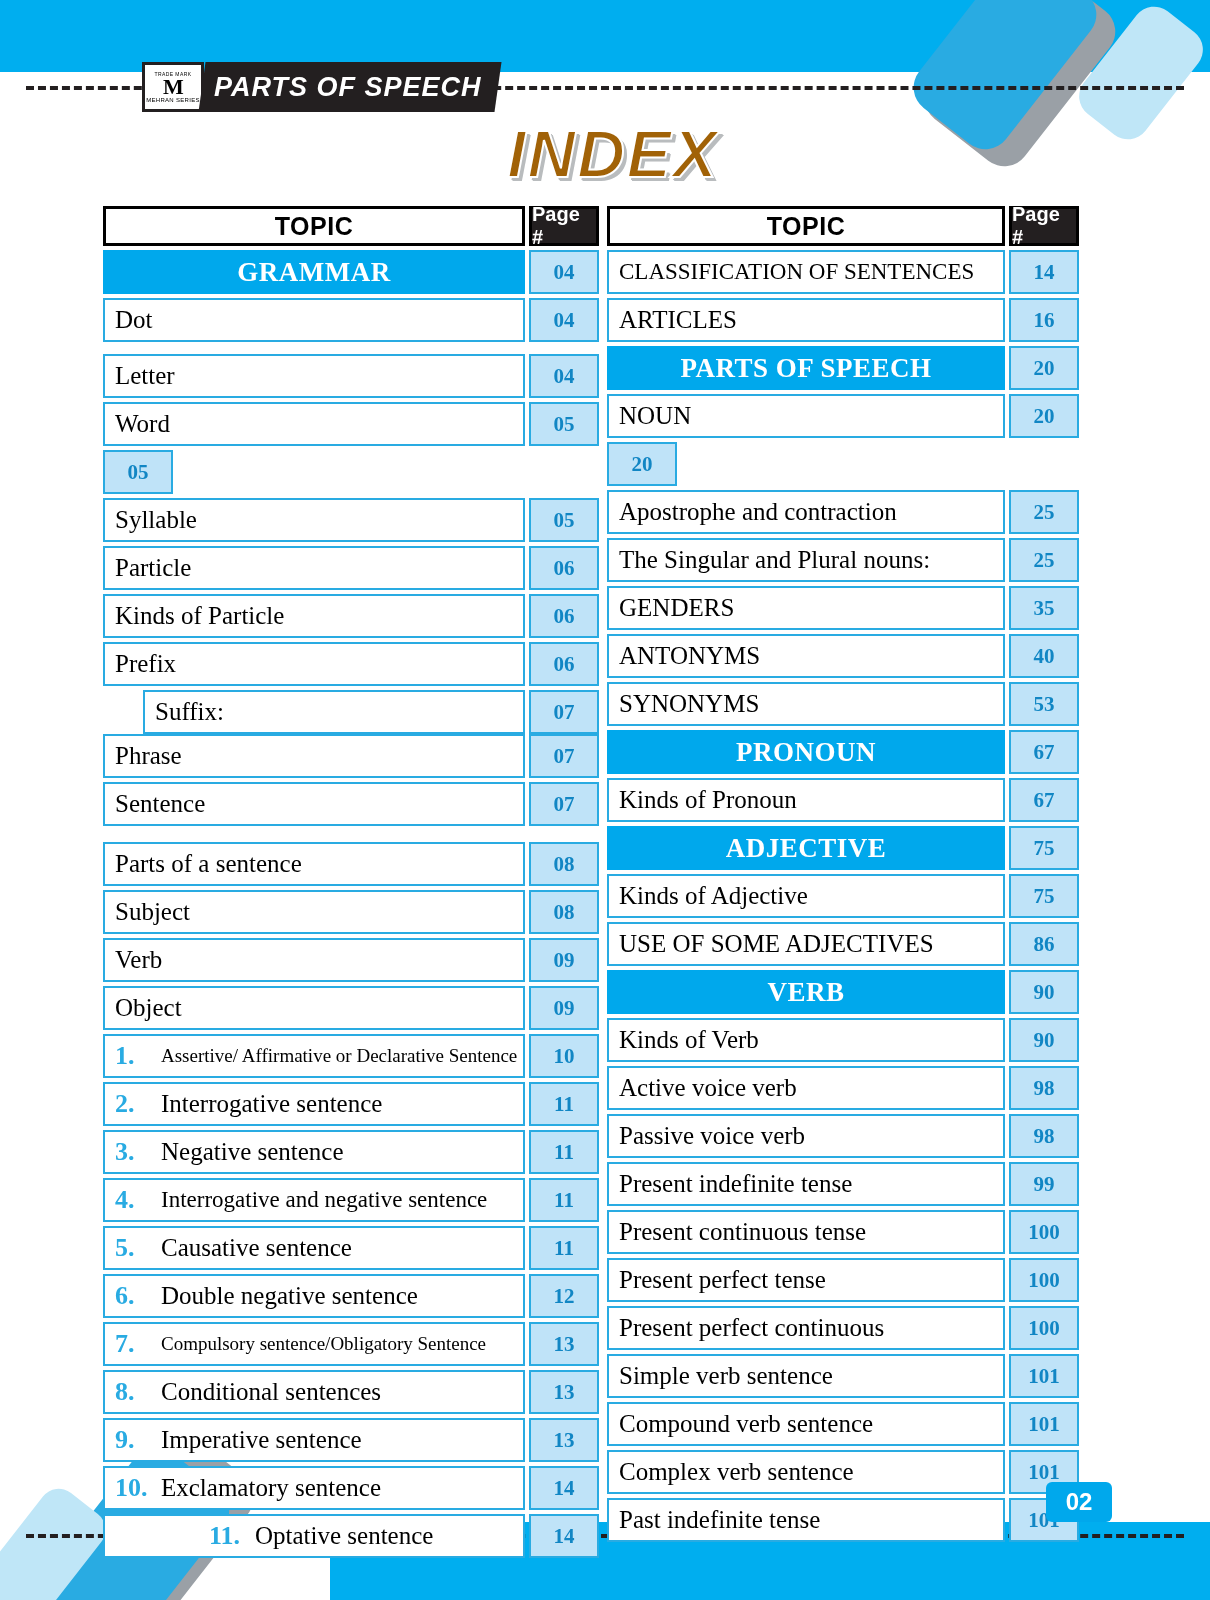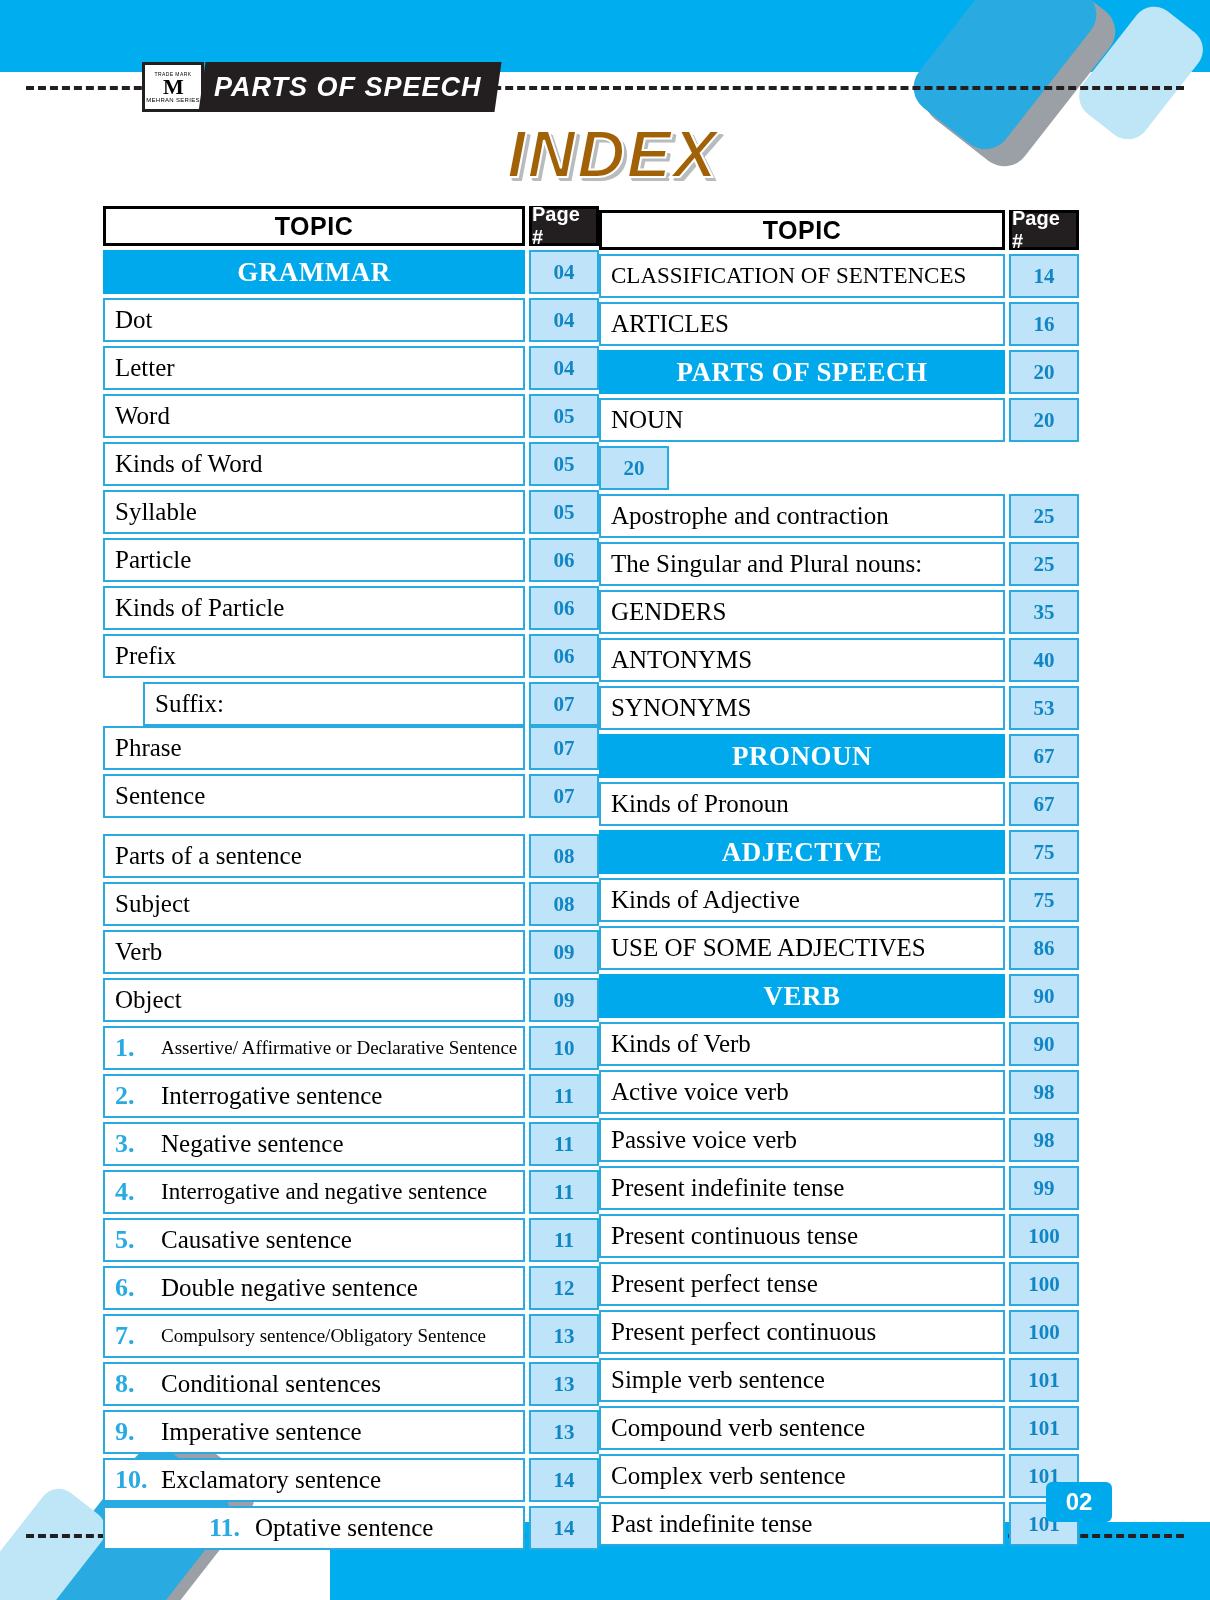--- a/index.html
+++ b/index.html
@@ -192,23 +192,22 @@
     margin-left: 8px;
   }
 
   
   .tables {
     position: absolute;
     top: 206px;
     left: 103px;
     width: 976px;
     display: flex;
-    gap: 0;
+    gap: 8px;
     z-index: 4;
-    align-items: center;
   }
   .col {
     display: flex;
     flex-direction: column;
     gap: 4px;
   }
   .col-left  { width: 496px; }
   .col-right { width: 484px; }
 
   .row {
@@ -342,42 +341,39 @@
       <div class="cell-topic">TOPIC</div>
       <div class="cell-page">Page #</div>
     </div>
     <div id="left-rows">
         <div class="row section" style="margin-bottom: 4px;">
           <div class="cell-topic">
             <span>GRAMMAR</span>
           </div>
           <div class="cell-page">04</div>
         </div>
-        <div class="row" style="margin-bottom: 4px; border-radius: 7px;">
+        <div class="row" style="margin-bottom: 12px; border-radius: 7px;">
           <div class="cell-topic">
             <span>Dot</span>
           </div>
           <div class="cell-page">04</div>
         </div>
         <div class="row" style="margin-bottom: 4px;">
           <div class="cell-topic">
             <span>Letter</span>
           </div>
           <div class="cell-page">04</div>
         </div>
         <div class="row" style="margin-bottom: 4px;">
           <div class="cell-topic">
             <span>Word</span>
           </div>
           <div class="cell-page">05</div>
         </div>
         <div class="row" style="margin-bottom: 4px;">
-          <div class="cell-topic">
-            <span>Kinds of Word</span>
-          </div>
           <div class="cell-page">05</div>
         </div>
         <div class="row" style="margin-bottom: 4px;">
           <div class="cell-topic">
             <span>Syllable</span>
           </div>
           <div class="cell-page">05</div>
         </div>
         <div class="row" style="margin-bottom: 4px;">
           <div class="cell-topic">

